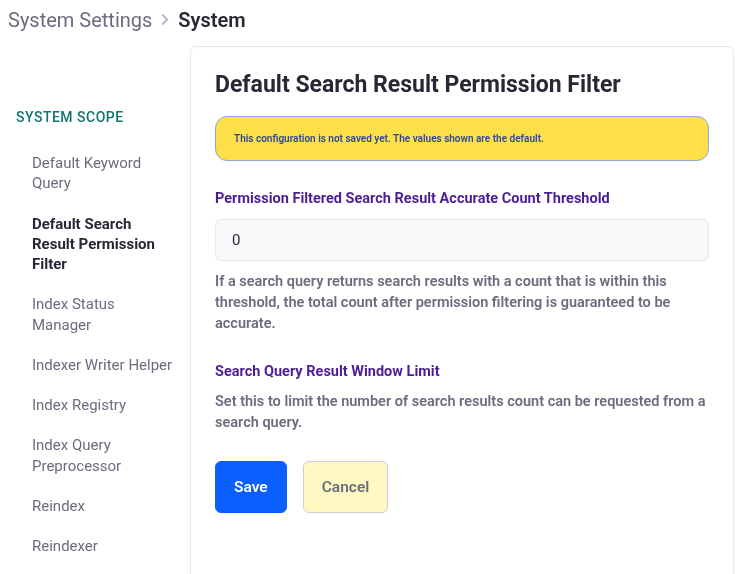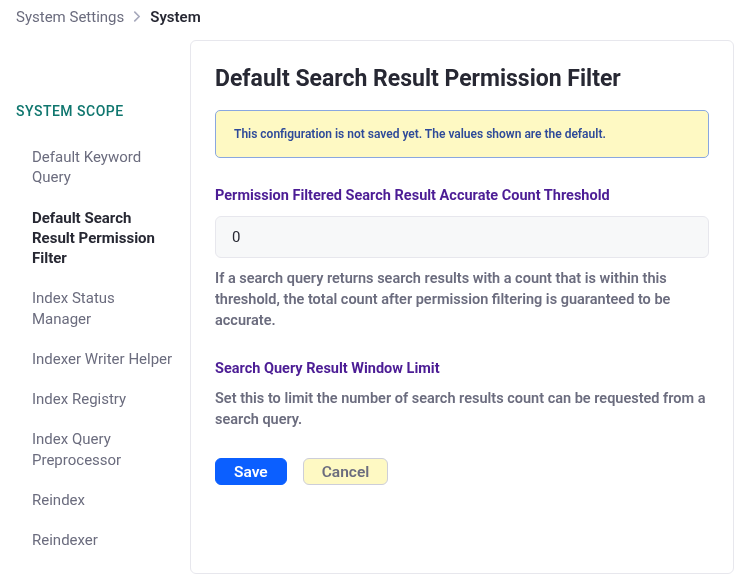--- a/index.html
+++ b/index.html
@@ -10,22 +10,22 @@
     body {
       font-family: -apple-system, BlinkMacSystemFont, "Segoe UI", Roboto, "Helvetica Neue", Arial, sans-serif;
       font-size: 14px;
       color: #272833;
       background: #ffffff;
       width: 742px;
       height: 574px;
       overflow: hidden;
     }
     .breadcrumb {
-      padding: 8px 16px 14px 16px;
-      font-size: 15px;
+      padding: 8px 16px 14px 8px;
+      font-size: 20px;
       color: #6b6c7e;
       display: flex;
       align-items: center;
       gap: 9px;
       background: #ffffff;
     }
     .breadcrumb-sep {
       color: #a7a9bc;
       font-size: 13px;
     }
@@ -77,26 +77,26 @@
       height: 100%;
       overflow-y: auto;
     }
     .page-title {
       font-size: 23px;
       font-weight: 700;
       color: #272833;
       margin-bottom: 18px;
     }
     .info-alert {
-      background: #fef9c3;
+      background: #fde047;
       border: 1px solid #89a7e0;
-      border-radius: 5px;
+      border-radius: 12px;
       padding: 16px 18px;
       color: #2e4a99;
-      font-size: 12px;
+      font-size: 10px;
       font-weight: 600;
       margin-bottom: 28px;
     }
     .field {
       margin-bottom: 28px;
     }
     .field-label {
       display: block;
       font-size: 14.5px;
       font-weight: 700;
@@ -123,21 +123,21 @@
       line-height: 1.45;
     }
     .button-row {
       display: flex;
       gap: 16px;
       margin-top: 28px;
     }
     .btn {
       border-radius: 6px;
       padding: 0 18px;
-      height: 27px;
+      height: 52px;
       font-size: 15.5px;
       font-weight: 600;
       cursor: pointer;
       font-family: inherit;
       border: 1px solid transparent;
     }
     .btn-primary {
       background: #0b5fff;
       color: #ffffff;
       border-color: #0b5fff;

